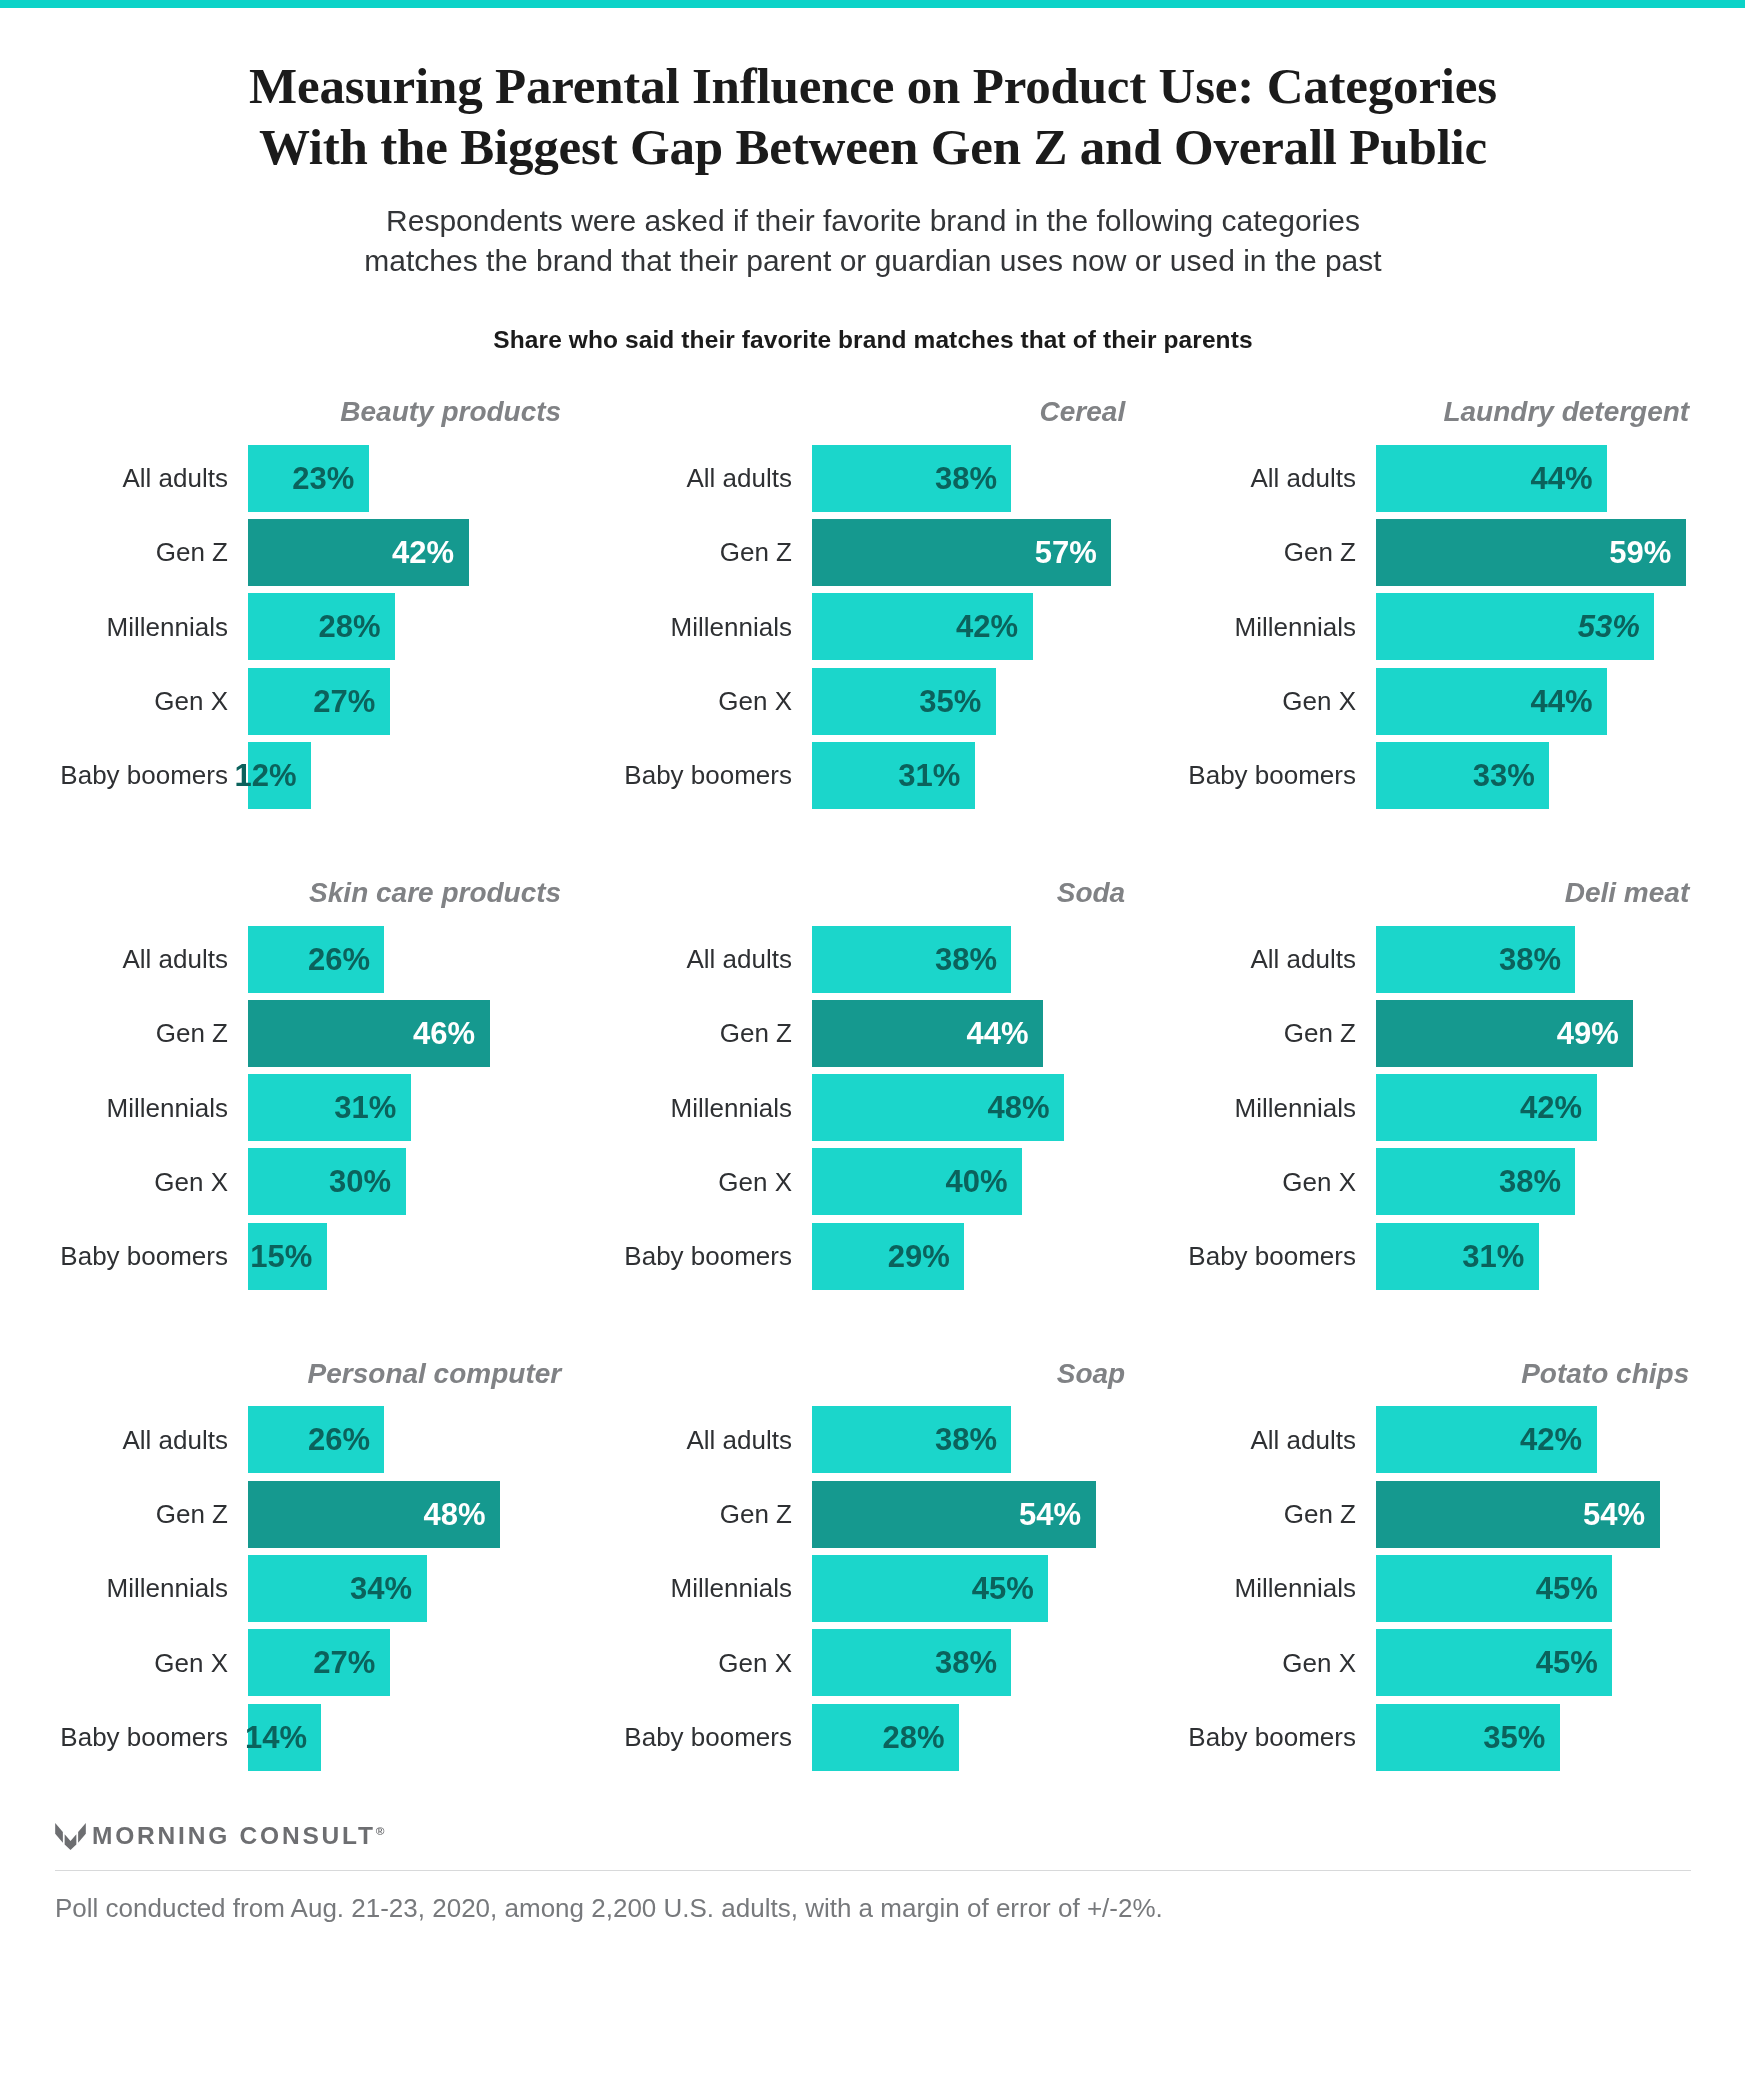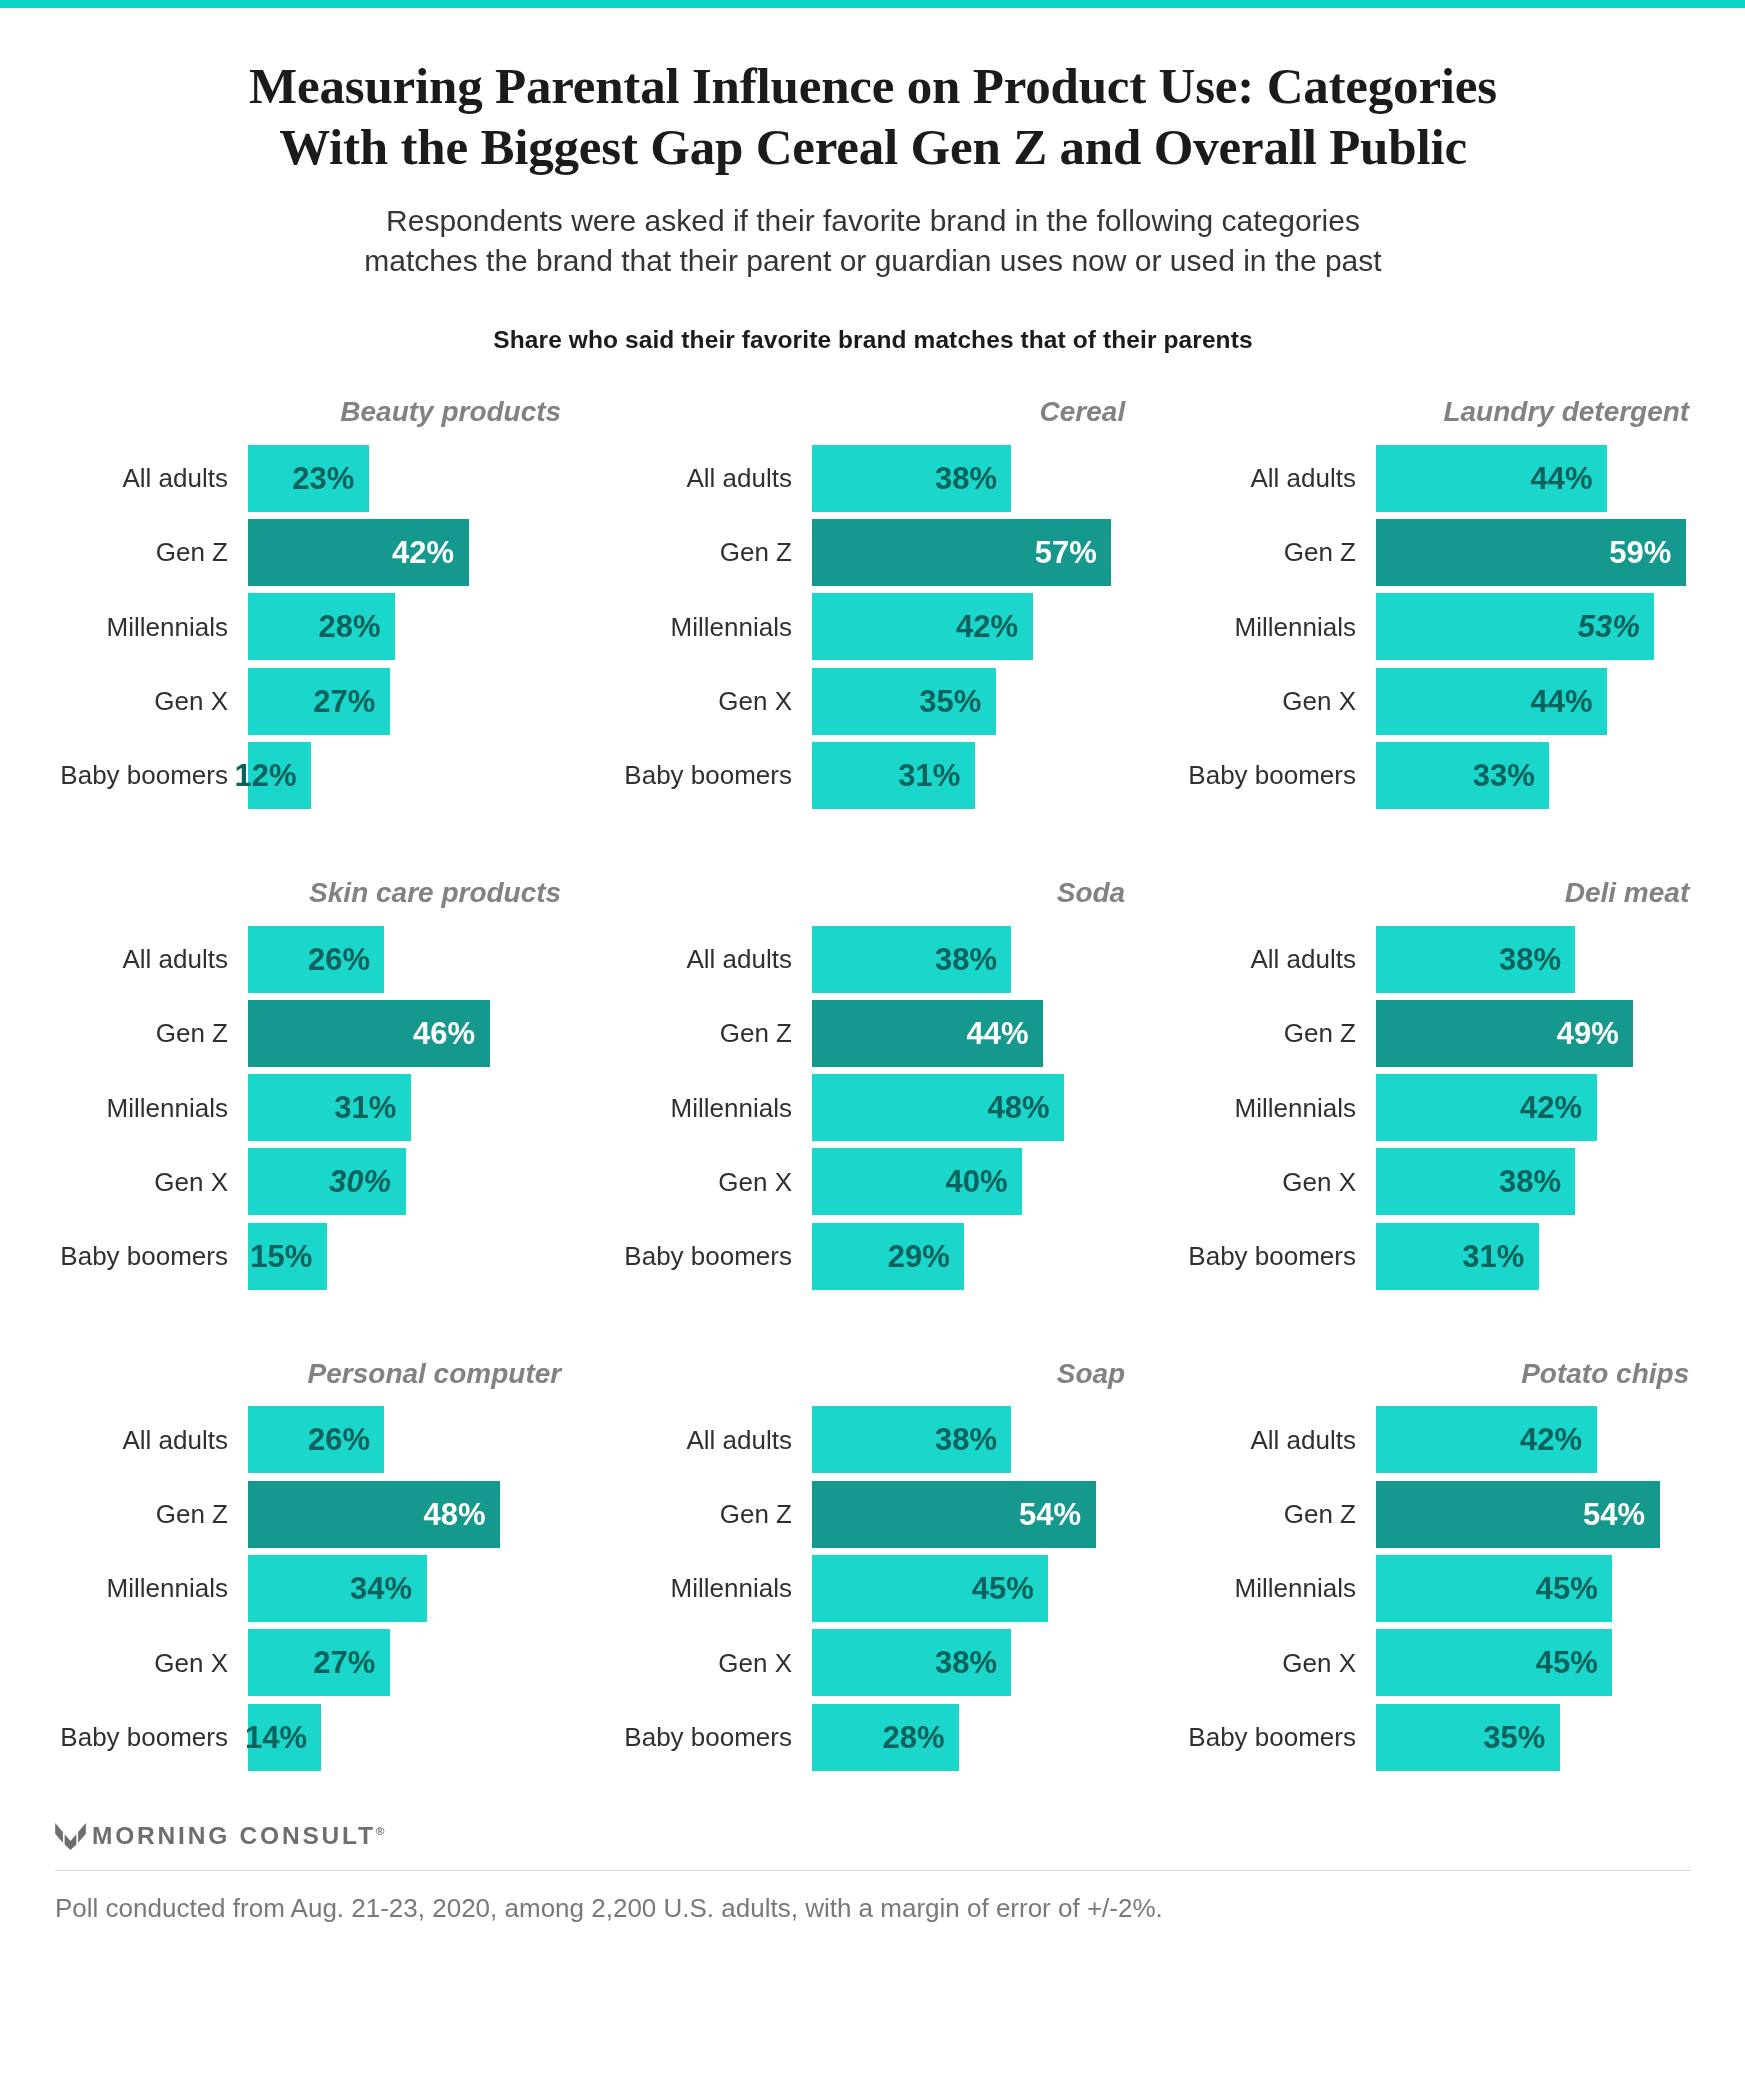--- a/index.html
+++ b/index.html
@@ -141,21 +141,21 @@
 </style>
 </head>
 <body>
 
 <div class="top-rule"></div>
 
 <div class="page">
 
   <h1 class="headline">
     <span class="line">Measuring Parental Influence on Product Use: Categories</span>
-    <span class="line">With the Biggest Gap Cereal Gen Z and Overall Public</span>
+    <span class="line">With the Biggest Gap Between Gen Z and Overall Public</span>
   </h1>
 
   <div class="subhead">
     <span class="line">Respondents were asked if their favorite brand in the following categories</span>
     <span class="line">matches the brand that their parent or guardian uses now or used in the past</span>
   </div>
 
   <div class="sectionhead">Share who said their favorite brand matches that of their parents</div>
 
   <div class="grid" id="chart-grid">
@@ -317,21 +317,21 @@
             <div class="row-label">Millennials</div>
             <div class="bar-area">
               <div class="bar" style="width: 51.6667%;">
                 <span class="bar-value">31%</span>
               </div>
             </div>
           </div>
           <div class="row">
             <div class="row-label">Gen X</div>
             <div class="bar-area">
-              <div class="bar" style="width: 50%; font-style: italic;">
+              <div class="bar" style="width: 50%;">
                 <span class="bar-value">30%</span>
               </div>
             </div>
           </div>
           <div class="row">
             <div class="row-label">Baby boomers</div>
             <div class="bar-area">
               <div class="bar" style="width: 25%;">
                 <span class="bar-value">15%</span>
               </div>

